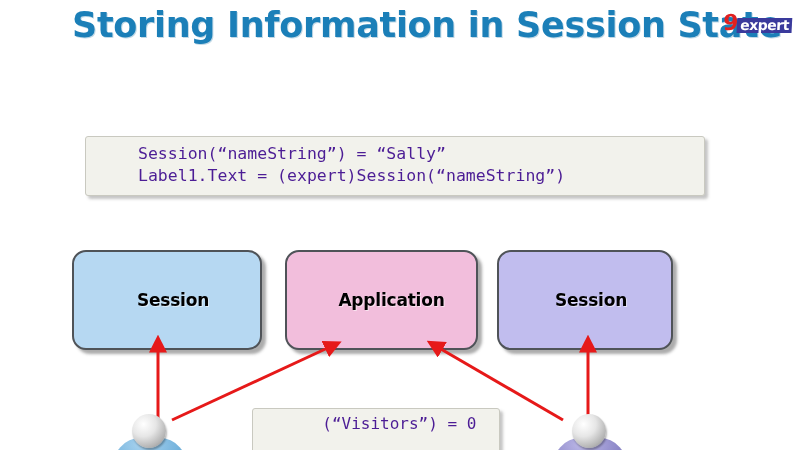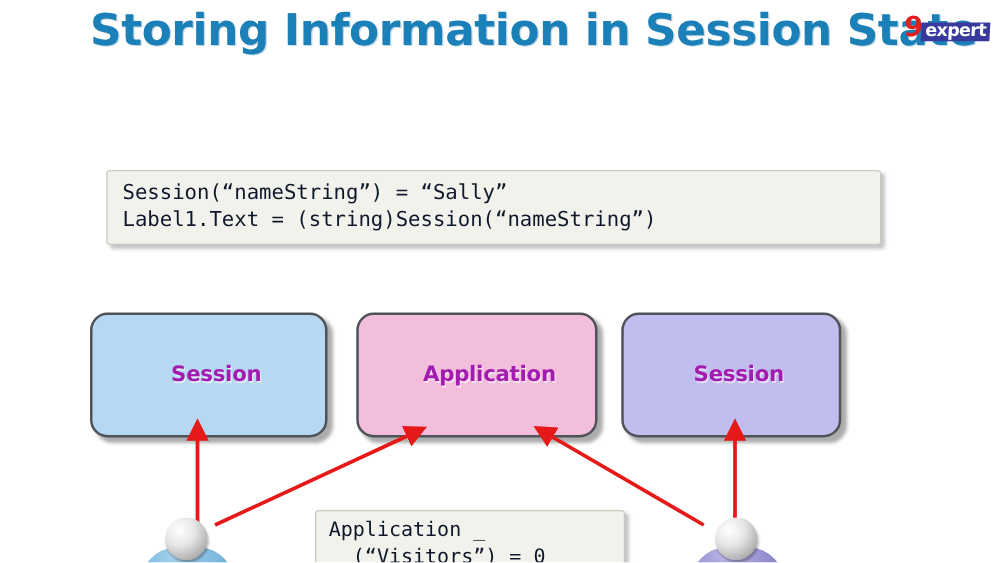--- a/index.html
+++ b/index.html
@@ -71,23 +71,24 @@
     border: 1px solid #c9c9c0;
     border-radius: 3px;
     box-shadow: 3px 3px 3px rgba(90,90,90,0.35);
     box-sizing: border-box;
     padding: 6px 10px 6px 12px;
   }
   .code-line {
     font-family: "DejaVu Sans Mono", monospace;
     font-size: 16.5px;
     line-height: 22px;
-    color: #0f172a;
+    color: #4c1d95;
     white-space: pre;
     letter-spacing: 0px;
+    margin-left: 40px;
   }
   #code-box-main {
     left: 85px;
     top: 136px;
     width: 620px;
     height: 60px;
   }
   #code-box-bottom {
     left: 252px;
     top: 408px;
@@ -110,21 +111,21 @@
     box-sizing: border-box;
     box-shadow: 4px 4px 3px rgba(70,70,70,0.45);
     display: flex;
     align-items: center;
     justify-content: center;
   }
   .state-box-label {
     font-family: "DejaVu Sans", sans-serif;
     font-weight: bold;
     font-size: 17px;
-    color: #a21caf;
+    color: #000000;
     letter-spacing: -0.2px;
     text-shadow: 1px 1px 0 rgba(255,255,255,0.55);
     margin-left: 12px;
   }
   #state-box-0 { left: 72px;  width: 190px; background: #b6d8f2; }
   #state-box-1 { left: 285px; width: 193px; background: #f2bedc; padding-left: 8px; }
   #state-box-2 { left: 497px; width: 176px; background: #c1bdee; }
 
   
   #arrow-layer {
@@ -176,21 +177,21 @@
     <div class="title-line">Storing Information in Session State</div>
   </div>
 
   <div id="logo">
     <span id="logo-9">9</span>
     <span id="logo-expert">expert</span>
   </div>
 
   <div id="code-box-main" class="code-box">
     <div class="code-line">Session(“nameString”) = “Sally”</div>
-    <div class="code-line">Label1.Text = (string)Session(“nameString”)</div>
+    <div class="code-line">Label1.Text = (expert)Session(“nameString”)</div>
   </div>
 
   <div id="state-box-0" class="state-box">
     <span class="state-box-label">Session</span>
   </div>
   <div id="state-box-1" class="state-box">
     <span class="state-box-label">Application</span>
   </div>
   <div id="state-box-2" class="state-box">
     <span class="state-box-label">Session</span>
@@ -211,17 +212,16 @@
   <div id="person-left" class="person">
     <div class="head"></div>
     <div class="body"></div>
   </div>
   <div id="person-right" class="person">
     <div class="head"></div>
     <div class="body"></div>
   </div>
 
   <div id="code-box-bottom" class="code-box">
-    <div class="code-line">Application _</div>
     <div class="code-line">  (“Visitors”) = 0</div>
   </div>
 
 </div>
 
 </body></html>

